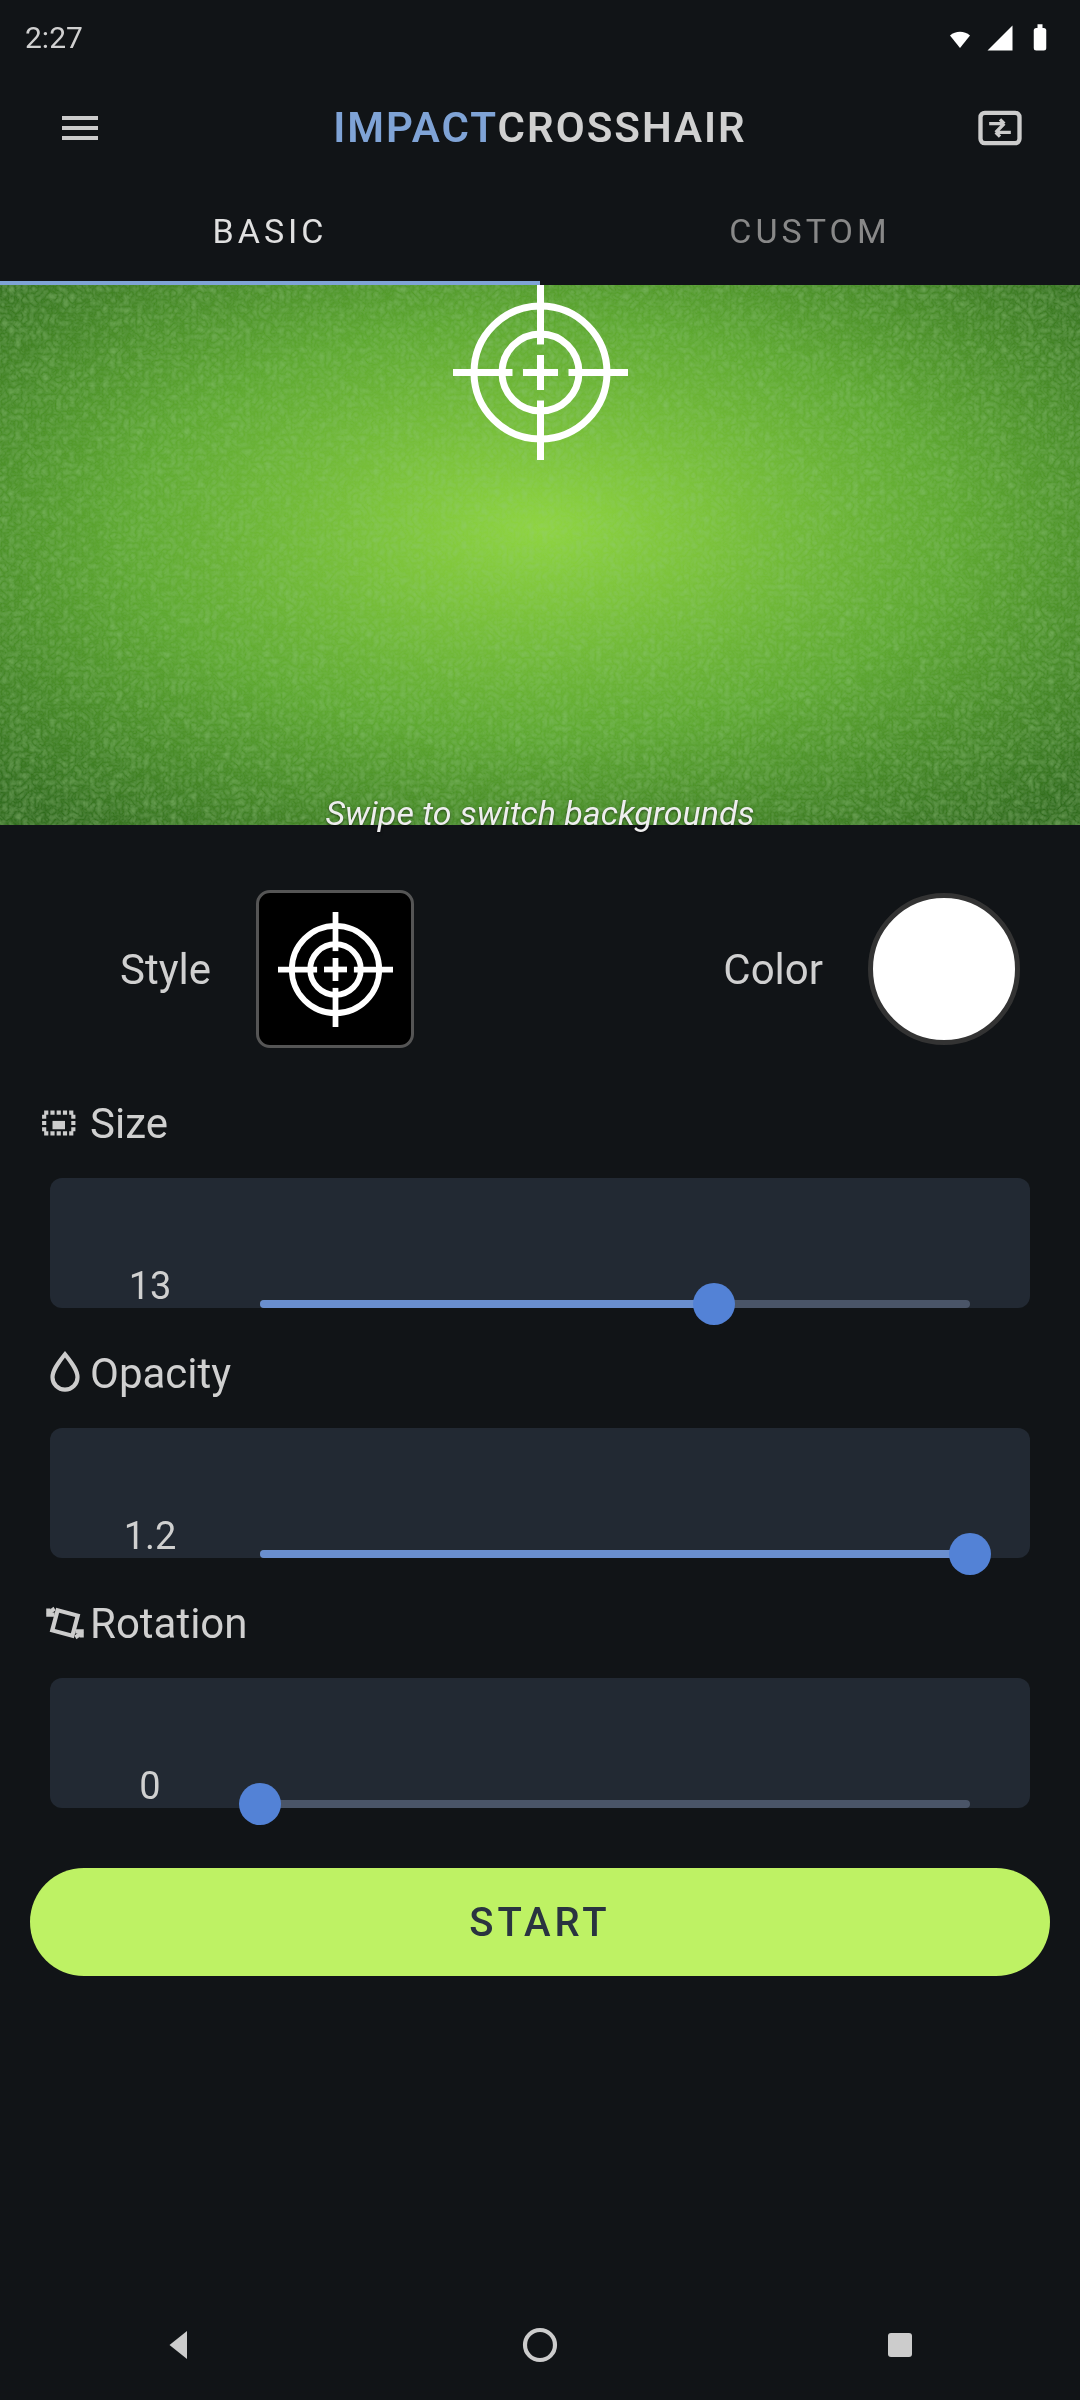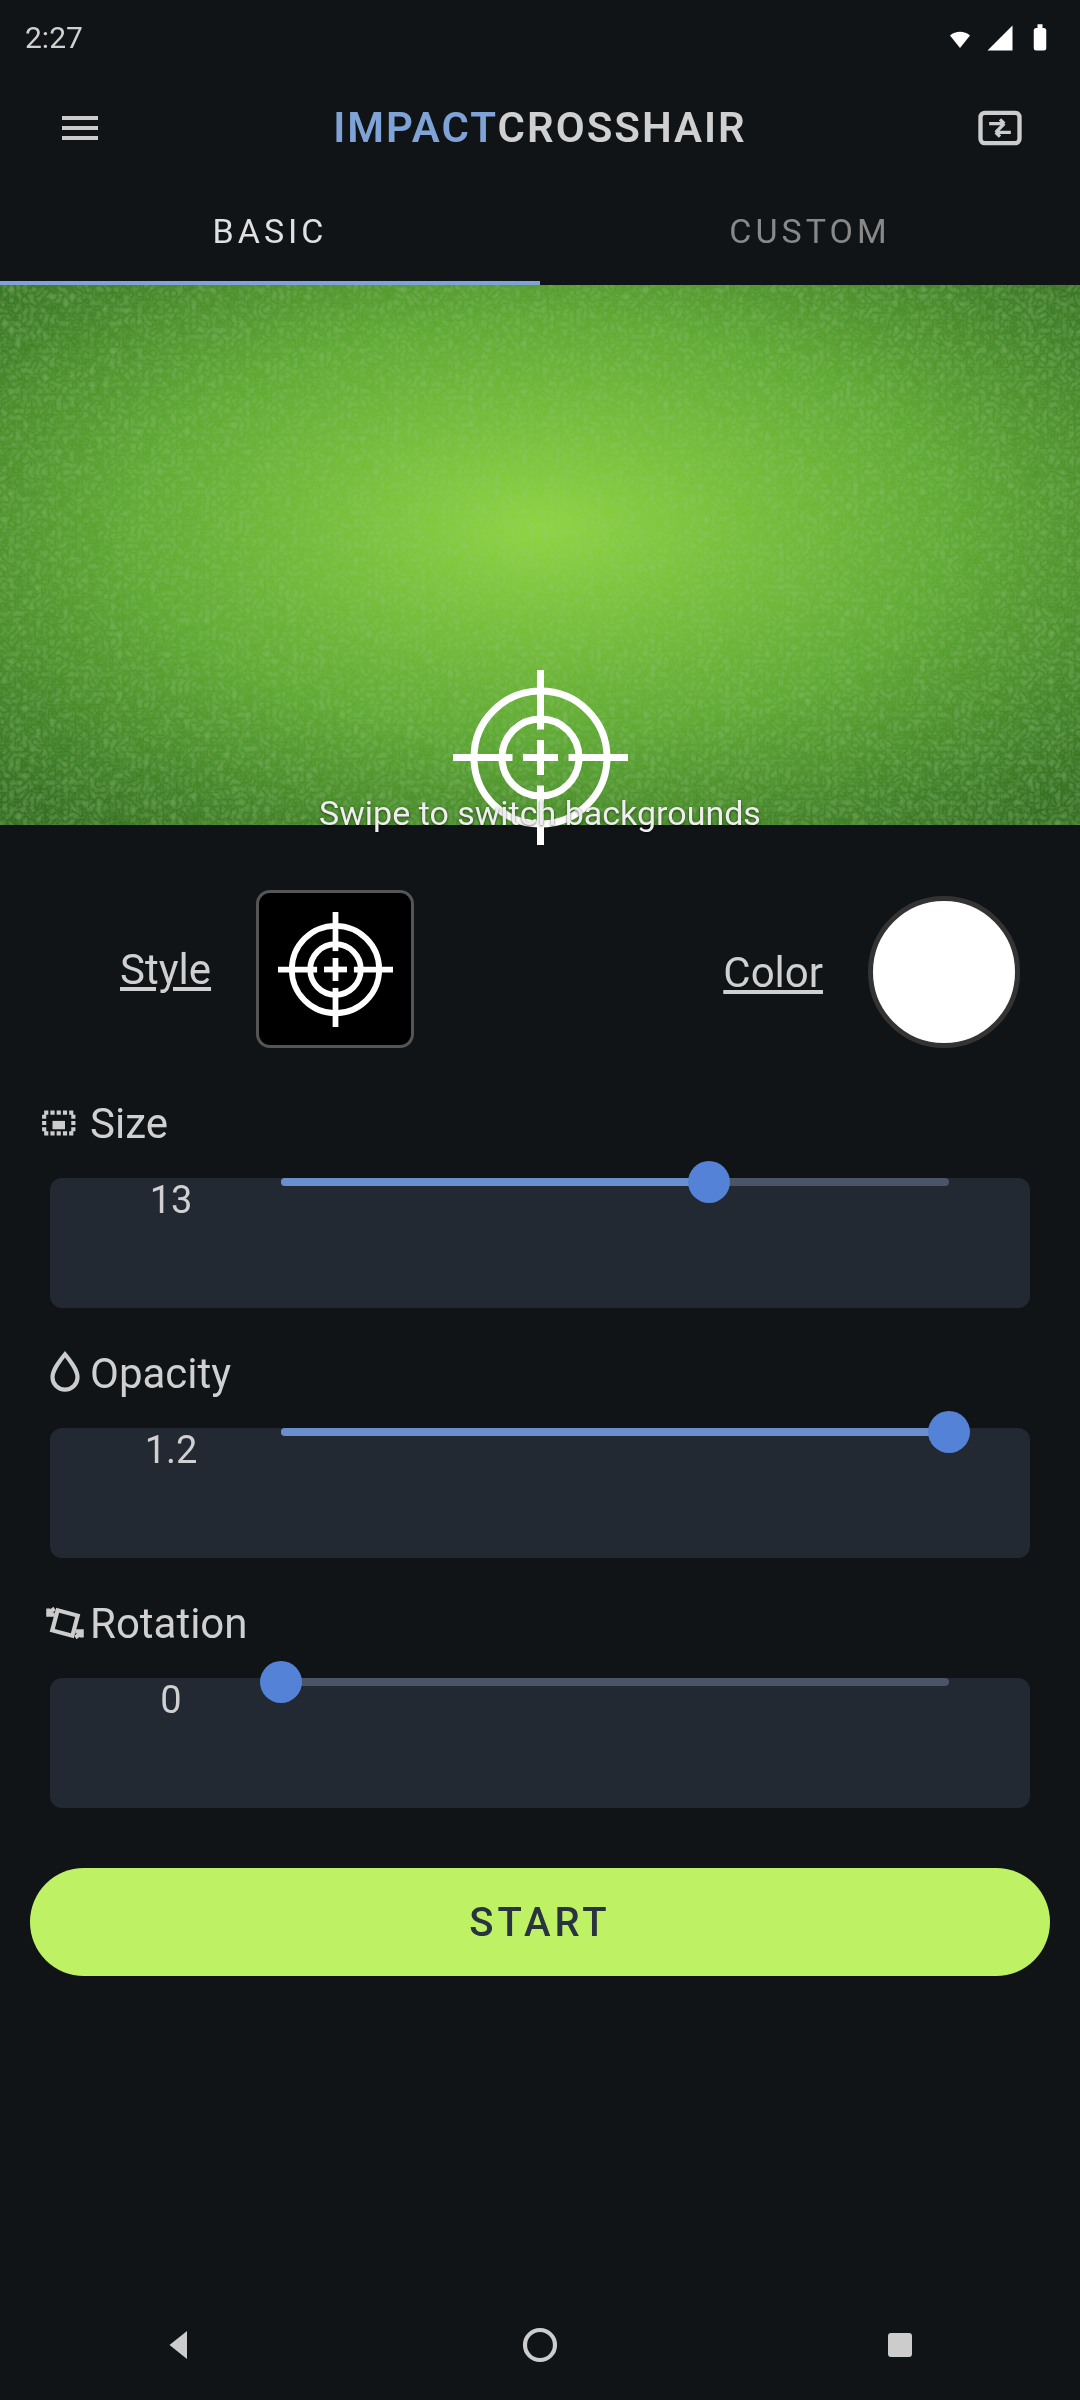--- a/index.html
+++ b/index.html
@@ -7,39 +7,39 @@
     .status-bar { height:75px; display:flex; justify-content:space-between; align-items:center; padding:0 25px; font-size:30px; }
     .status-right { display:flex; align-items:center; gap:10px; }
     .status-right svg { width:30px; height:30px; }
     .app-bar { height:105px; display:flex; align-items:center; padding:0 50px; }
     .menu-btn, .swap-btn { width:60px; height:60px; display:flex; align-items:center; justify-content:center; }
     .app-title { flex:1; text-align:center; font-size:42px; font-weight:600; letter-spacing:2px; }
     .app-title .accent { color:#7fa3d6; }
     .tabs { height:105px; display:flex; }
     .tab { flex:1; display:flex; align-items:center; justify-content:center; font-size:34px; letter-spacing:4px; color:#888; border-bottom:4px solid transparent;text-align:center; }
     .tab.active { color:#e0e0e0; border-bottom-color:#7fa3d6; }
-    .preview { height:560px; display:flex; flex-direction:column; align-items:center; justify-content:flex-end; position:relative; overflow:hidden; }
+    .preview { height:560px; display:flex; flex-direction:column; align-items:center; justify-content:flex-start; position:relative; overflow:hidden;font-style:italic; }
     .grass { position:absolute; inset:0; }
     .crosshair-preview { position:relative; z-index:1; }
     .preview-hint { position:absolute; bottom:12px; z-index:1; font-size:34px; color:#eee; text-shadow:0 1px 3px rgba(0,0,0,0.6); }
     .row-label { font-size:42px; }
     .style-box { width:158px; height:158px; border:3px solid #555; border-radius:14px; background:#000; display:flex; align-items:center; justify-content:center; }
     .color-circle { width:152px; height:152px; border-radius:50%; background:#fff; border:5px solid #333; }
     .section-header { display:flex; align-items:center; padding:30px 40px 0; }
     .section-header .icon { width:50px; height:50px; }
     .section-header .title { font-size:42px; }
-    .slider-card { margin:30px 50px 10px; background:#222933; border-radius:12px; height:130px; display:flex; align-items:flex-start; padding:0 81px; gap:70px; }
+    .slider-card { margin:30px 50px 10px; background:#222933; border-radius:12px; height:130px; display:flex; align-items:flex-end; padding:0 60px; gap:70px; }
     .slider-val { width:80px; text-align:center; font-size:38px; }
     .slider-track { flex:1; height:8px; background:#4a5568; border-radius:4px; position:relative; }
     .slider-fill { position:absolute; left:0; top:0; bottom:0; background:#6a8fcf; border-radius:4px; }
     .slider-thumb { position:absolute; top:50%; width:42px; height:42px; background:#5382d6; border-radius:50%; transform:translate(-50%,-50%); }
     .start-btn { margin:50px 30px 30px; height:108px; background:#bef264; border-radius:54px; display:flex; align-items:center; justify-content:center; font-size:40px; color:#2a3440; letter-spacing:4px; font-weight:500; }
     .nav-bar { height:110px; display:flex; align-items:center; justify-content:space-around; margin-top:auto; }
     .nav-btn { width:60px; height:60px; display:flex; align-items:center; justify-content:center; }
-    .style-color-row { display:flex; align-items:flex-end; padding:45px 60px 20px 120px;text-decoration:underline; }
+    .style-color-row { display:flex; align-items:center; padding:45px 60px 20px 120px; }
     .sc-group { display:flex; align-items:center; gap:45px; }
   </style>
 </head>
 <body>
 
 <div class="status-bar">
   <span>2:27</span>
   <div class="status-right">
     <svg viewBox="0 0 24 24" fill="#fff">
         <path d="M12 20l8-10c-4.5-4-11.5-4-16 0l8 10z"></path>

